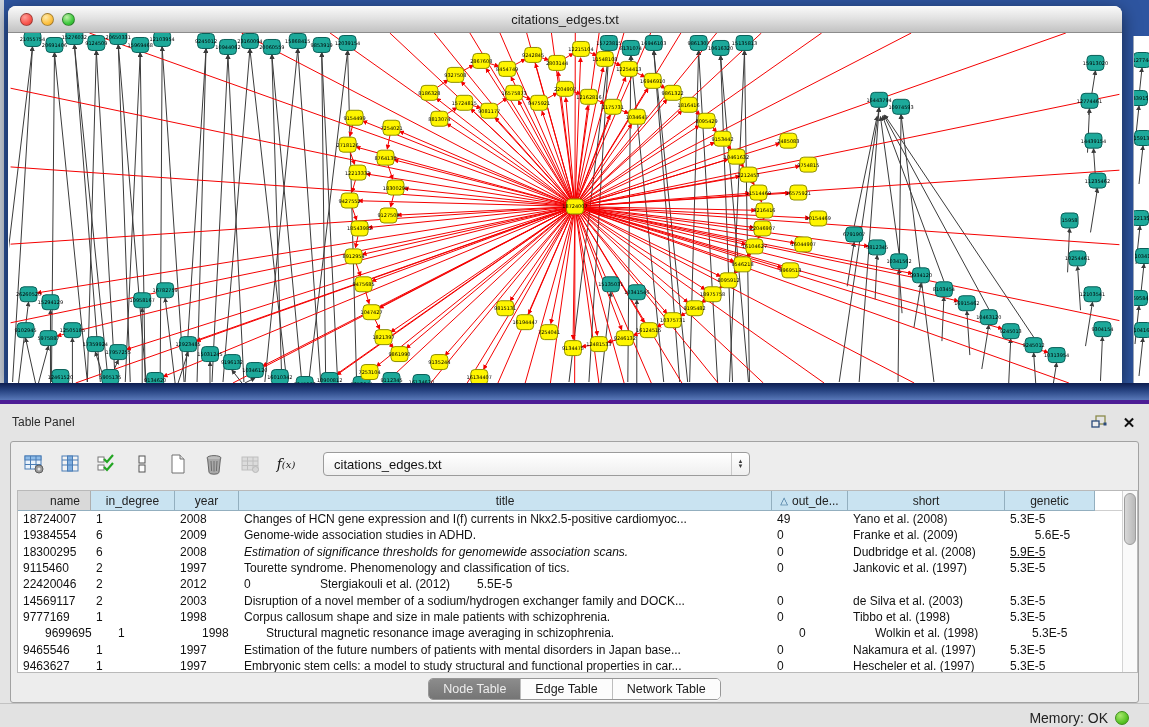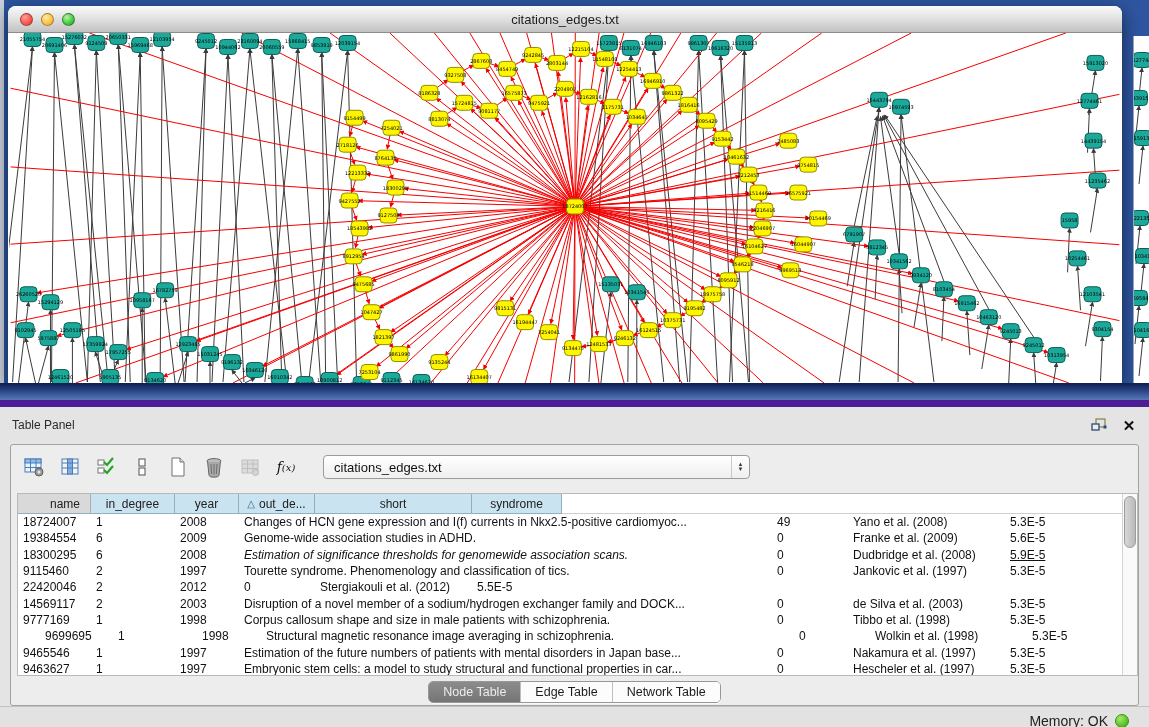--- a/index.html
+++ b/index.html
@@ -30,21 +30,21 @@
   .e-red { stroke:#F40000; stroke-width:1; fill:none; }
   .n-y { fill:#FFF500; stroke:#8F8F00; stroke-width:1; }
   .n-t { fill:#1DA99A; stroke:#0A5F58; stroke-width:1; }
   .nl  { font:5px "DejaVu Sans", sans-serif; fill:#000; text-anchor:middle; }
 
   #bg-window-sliver { position:absolute; left:1133px; top:36px; width:16px; height:354px;
                       background:#fff; border-left:1px solid #9AA6B8; overflow:hidden; }
 
   
   #table-panel { position:absolute; left:0; top:400px; width:1149px; height:327px;
-                 background:#E4E4E4; border-top:7px solid #4c1d95; }
+                 background:#E4E4E4; border-top:4px solid #4c1d95; }
   #panel-header { height:36px; display:flex; align-items:center; padding:0 12px; }
   #panel-title { font-size:12px; color:#2b2b2b; }
   #panel-header-icons { margin-left:auto; display:flex; align-items:center; gap:14px; }
   .hdr-icon { width:16px; height:16px; display:flex; align-items:center; justify-content:center; }
   #panel-close { font-size:15px; font-weight:bold; color:#111; line-height:1; }
 
   #panel-box { position:absolute; left:10px; top:37px; width:1129px; height:262px;
                border:1px solid #A2A2A2; border-radius:3px; background:#EDEDED; }
 
   #toolbar { height:44px; display:flex; align-items:center; padding-left:10px; gap:10px; }
@@ -763,50 +763,53 @@
       <div id="thead">
           <div class="th gray" style="width: 73px;">
             <span>name</span>
           </div>
           <div class="th" style="width: 84px;">
             <span>in_degree</span>
           </div>
           <div class="th" style="width: 64px;">
             <span>year</span>
           </div>
+          <div class="th" style="width: 533px;">
+            <span>title</span>
+          </div>
           <div class="th" style="width: 76px;">
             <span class="sort">△</span>
             <span>out_de...</span>
           </div>
           <div class="th" style="width: 157px;">
             <span>short</span>
           </div>
           <div class="th" style="width: 90px;">
-            <span>syndrome</span>
+            <span>genetic</span>
           </div>
           <div id="thead-filler"></div>
         </div>
       <div id="tbody">
           <div class="trow">
             <span class="tcell" style="width: 73px;">18724007</span>
             <span class="tcell" style="width: 84px;">1</span>
             <span class="tcell" style="width: 64px;">2008</span>
             <span class="tcell" style="width: 533px;">Changes of HCN gene expression and I(f) currents in Nkx2.5-positive cardiomyoc...</span>
             <span class="tcell" style="width: 76px;">49</span>
             <span class="tcell" style="width: 157px;">Yano et al. (2008)</span>
             <span class="tcell" style="width: 90px;">5.3E-5</span>
           </div>
           <div class="trow">
             <span class="tcell" style="width: 73px;">19384554</span>
             <span class="tcell" style="width: 84px;">6</span>
             <span class="tcell" style="width: 64px;">2009</span>
             <span class="tcell" style="width: 533px;">Genome-wide association studies in ADHD.</span>
             <span class="tcell" style="width: 76px;">0</span>
             <span class="tcell" style="width: 157px;">Franke et al. (2009)</span>
-            <span class="tcell" style="width: 90px;">5.6E-5</span>
+            <span class="tcell" style="width: 90px; text-align: center;">5.6E-5</span>
           </div>
           <div class="trow">
             <span class="tcell" style="width: 73px;">18300295</span>
             <span class="tcell" style="width: 84px;">6</span>
             <span class="tcell" style="width: 64px;">2008</span>
             <span class="tcell" style="width: 533px; font-style: italic;">Estimation of significance thresholds for genomewide association scans.</span>
             <span class="tcell" style="width: 76px;">0</span>
             <span class="tcell" style="width: 157px;">Dudbridge et al. (2008)</span>
             <span class="tcell" style="width: 90px; text-decoration: underline;">5.9E-5</span>
           </div>

